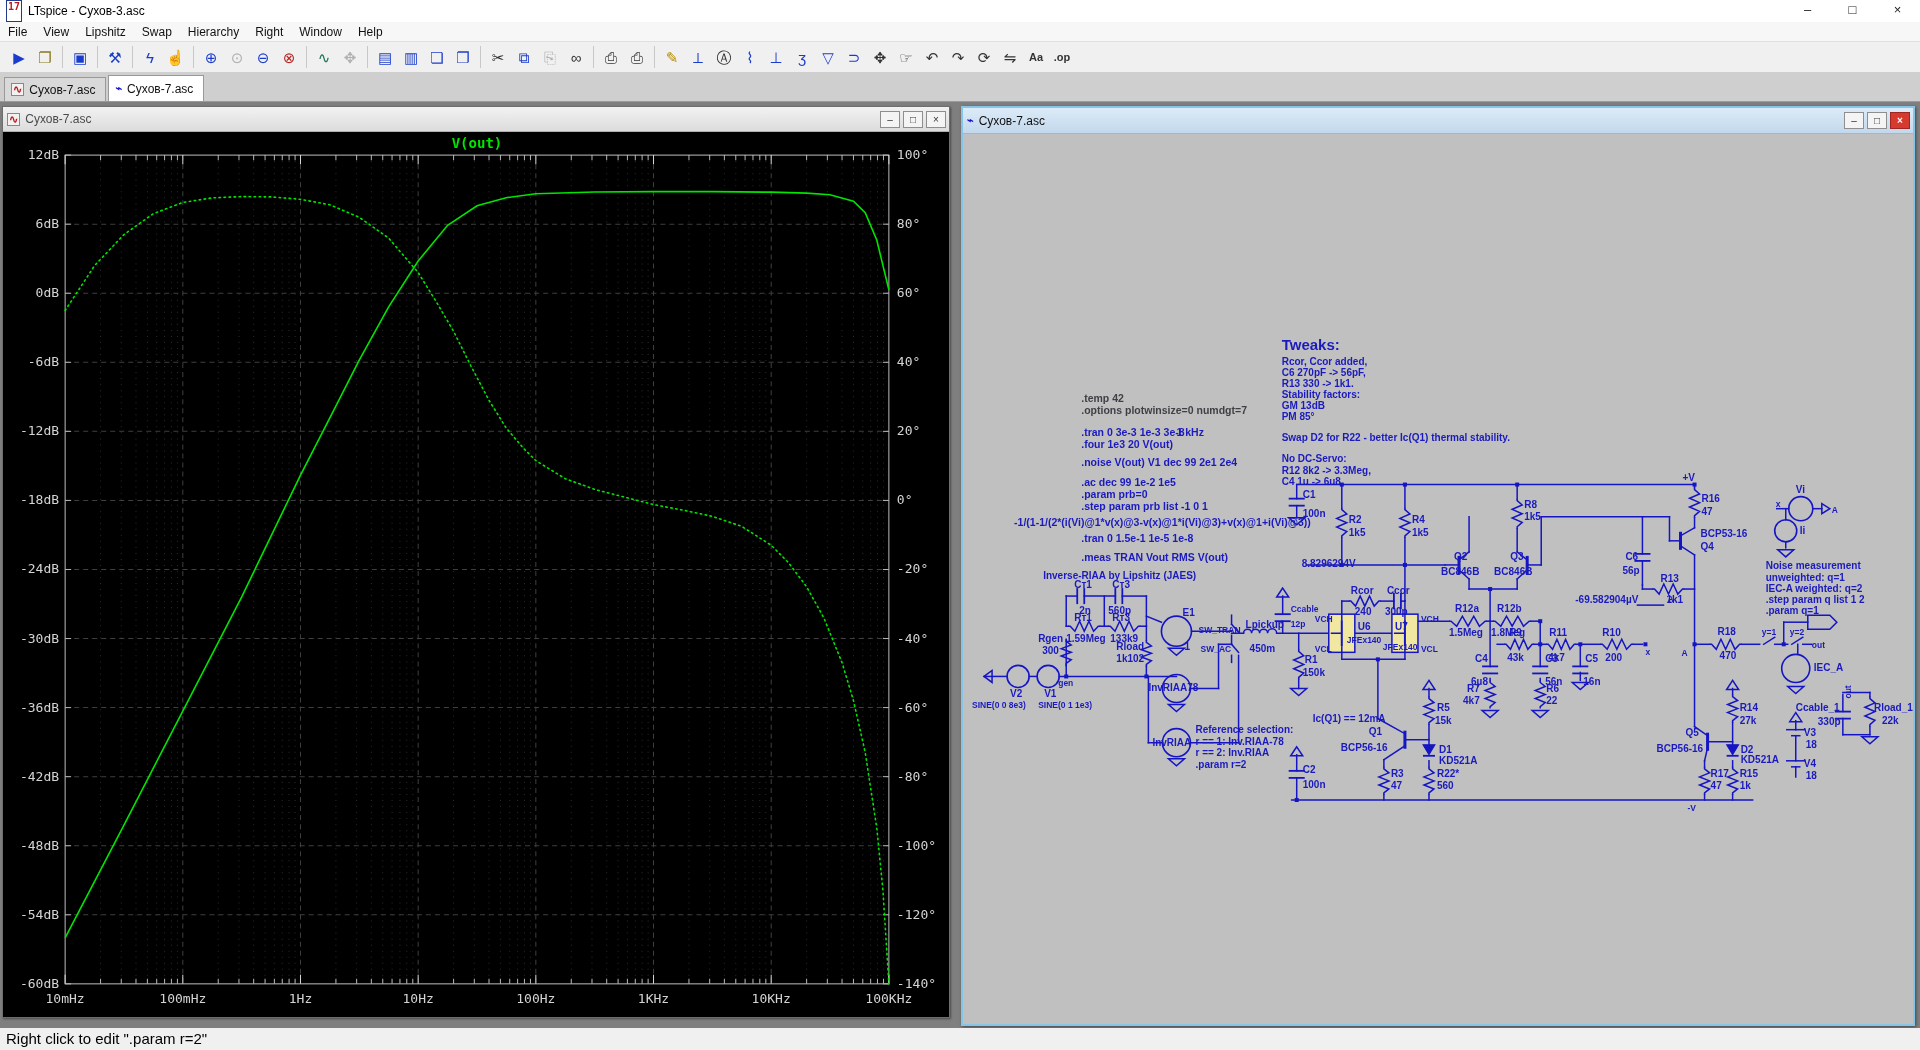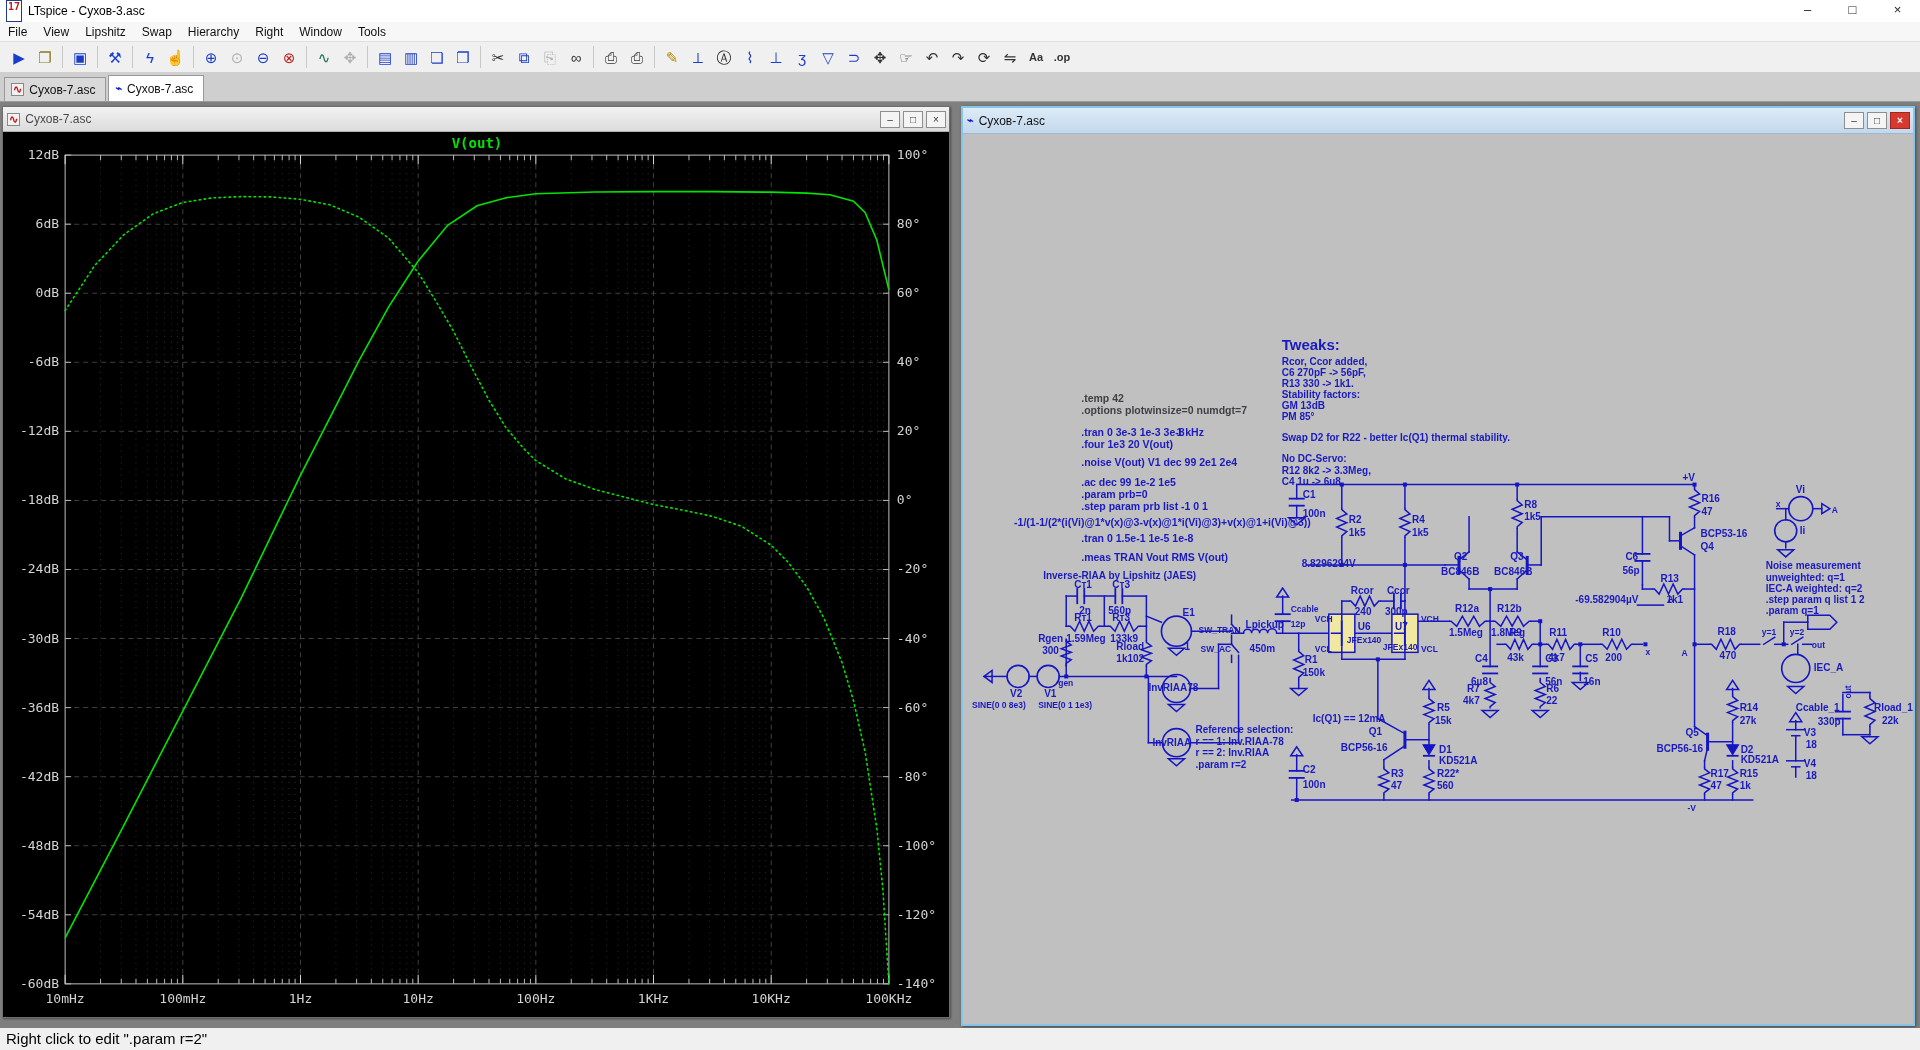--- a/index.html
+++ b/index.html
@@ -76,21 +76,21 @@
 </div>
 
 <div id="menubar">
     <span class="menu-item">File</span>
     <span class="menu-item">View</span>
     <span class="menu-item">Lipshitz</span>
     <span class="menu-item">Swap</span>
     <span class="menu-item">Hierarchy</span>
     <span class="menu-item">Right</span>
     <span class="menu-item">Window</span>
-    <span class="menu-item">Tools</span>
+    <span class="menu-item">Help</span>
   </div>
 <div id="toolbar">
     <span class="tbtn">▶</span>
     <span class="tbtn" style="color: rgb(138, 122, 30);">❐</span>
     <span class="tsep"></span>
     <span class="tbtn">▣</span>
     <span class="tsep"></span>
     <span class="tbtn">⚒</span>
     <span class="tsep"></span>
     <span class="tbtn">ϟ</span>

